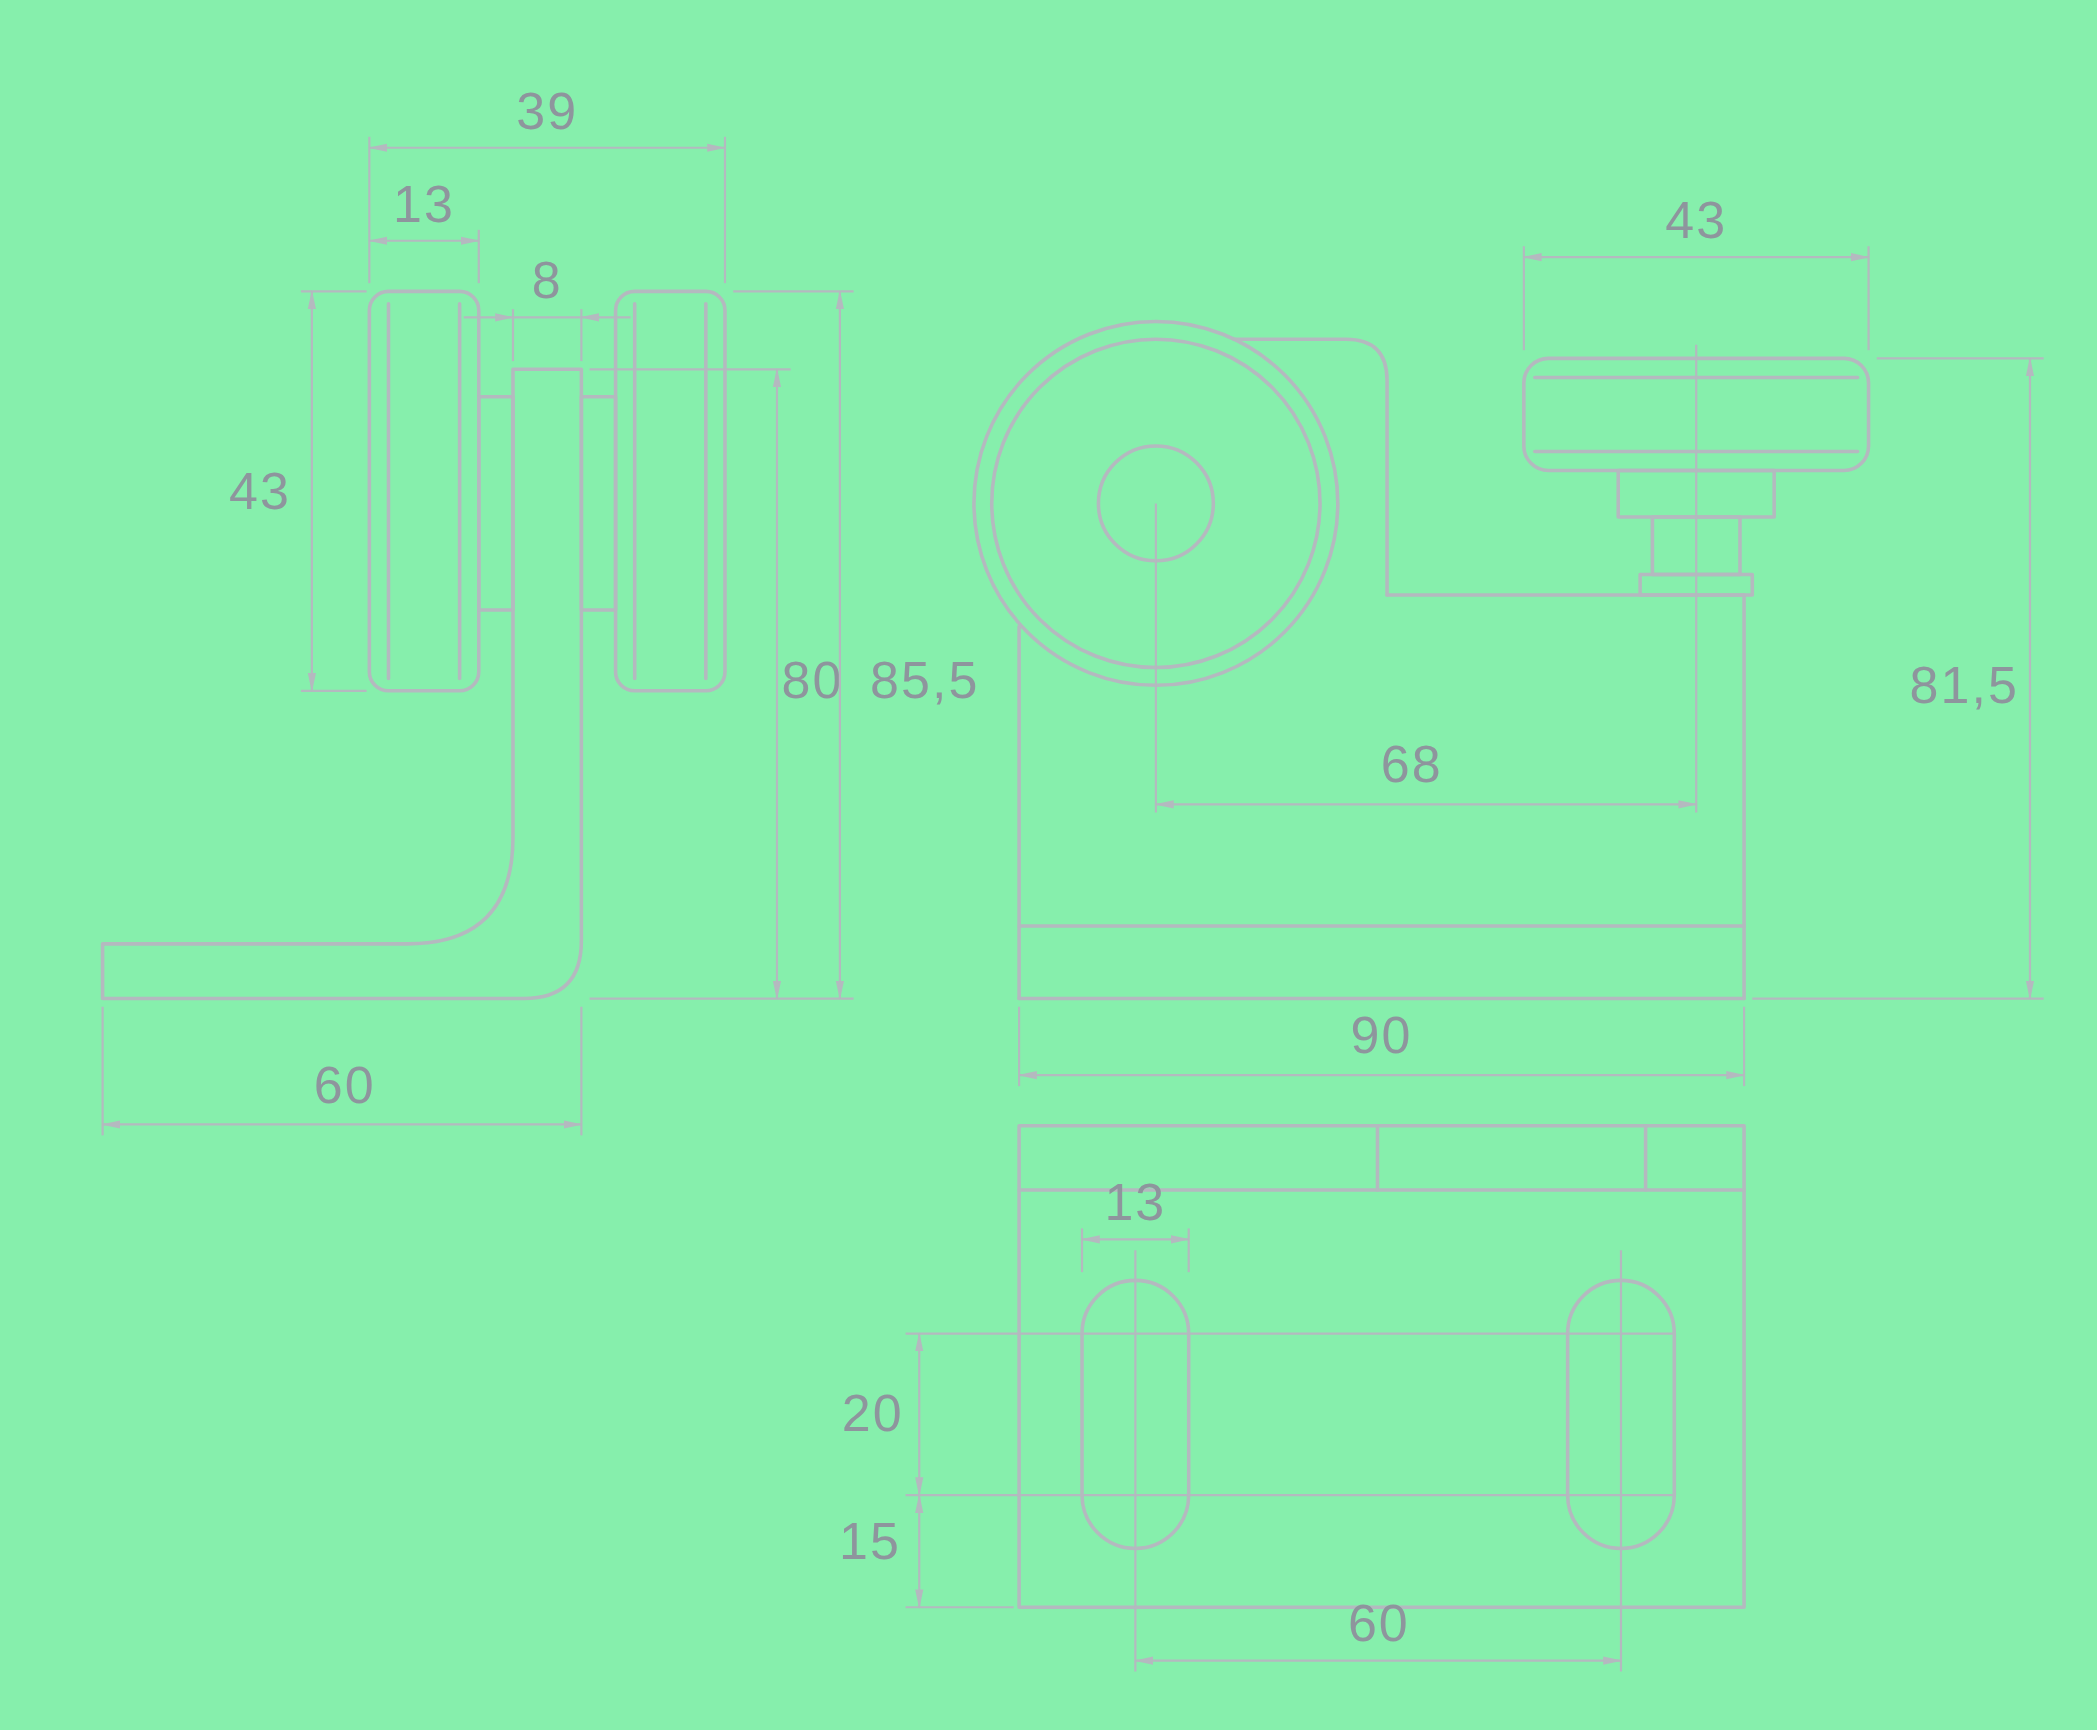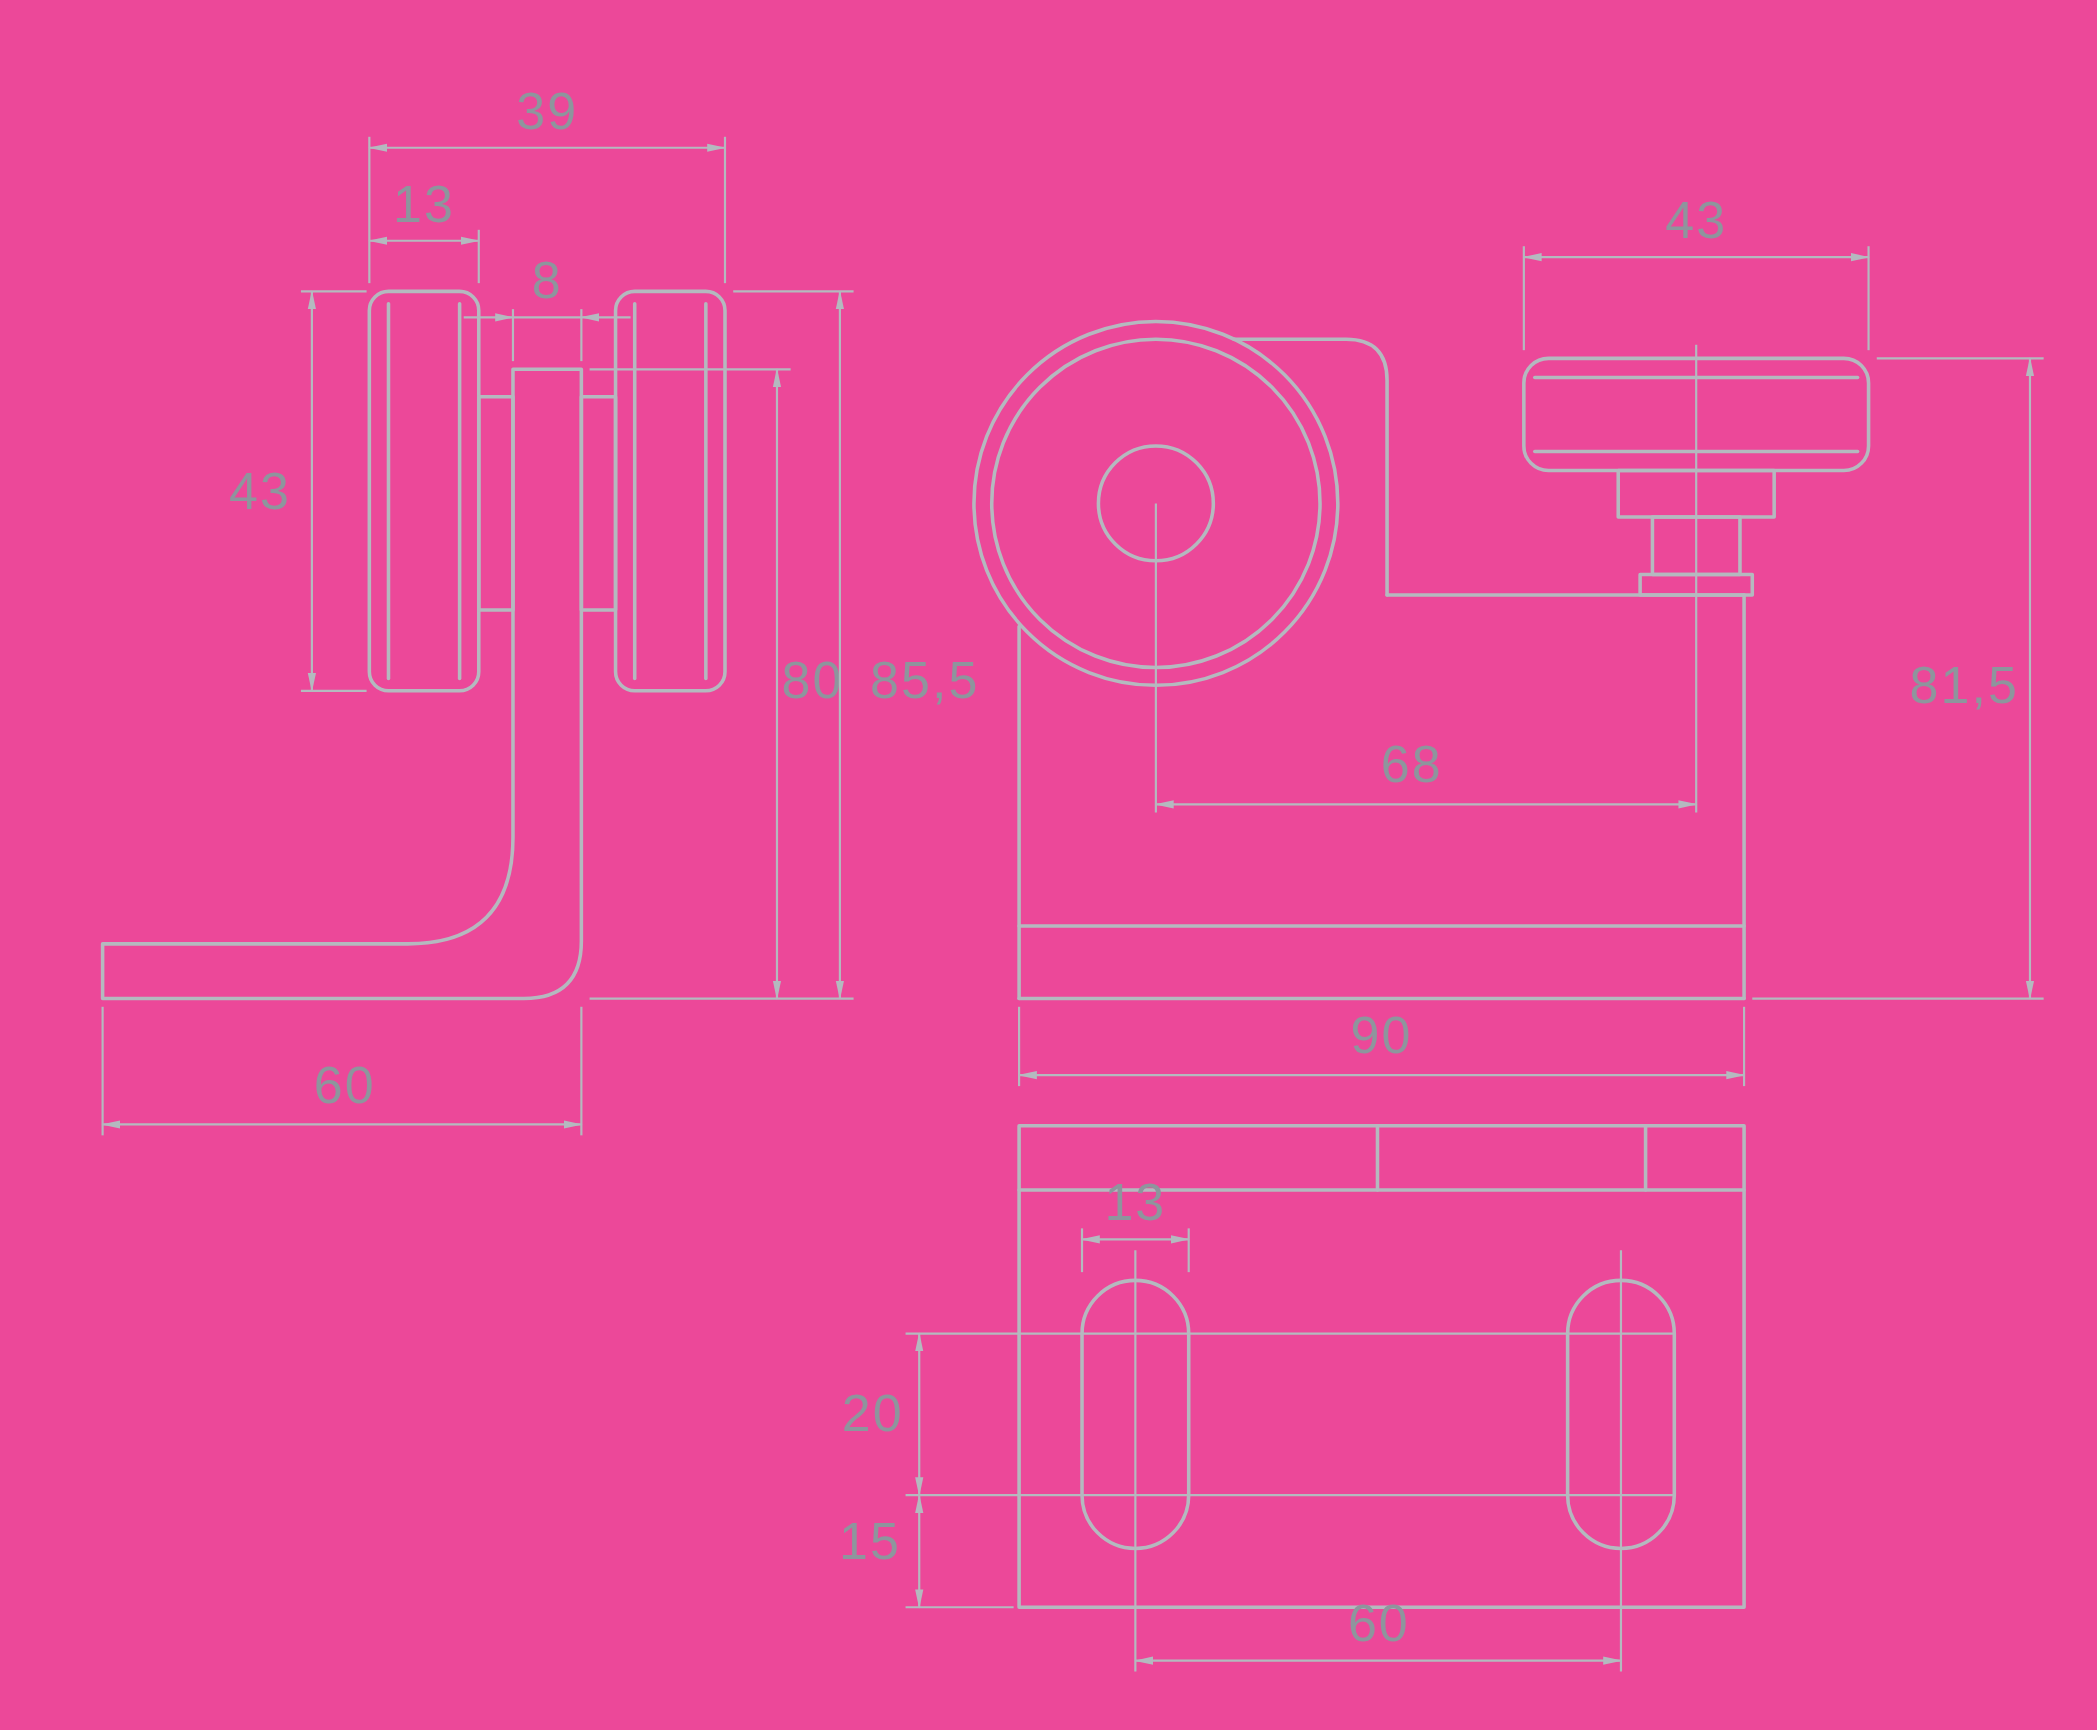--- a/index.html
+++ b/index.html
@@ -2,21 +2,21 @@
 <html style="--line: #b4b9bf; --text: #8e959d;font-size:8.8px"><head>
 <meta charset="utf-8">
 <style>
   html, body {
     margin: 0;
     padding: 0;
     background: #ffffff;
   }
   .sheet {
     width: 100vw;
-    background: #ec4899;
+    background: #86efac;
   }
   svg {
     display: block;
     width: 100%;
     height: auto;
   }
   .geo {
     fill: none;
     stroke: var(--line, #b4b9bf);
     stroke-width: 2.6;

